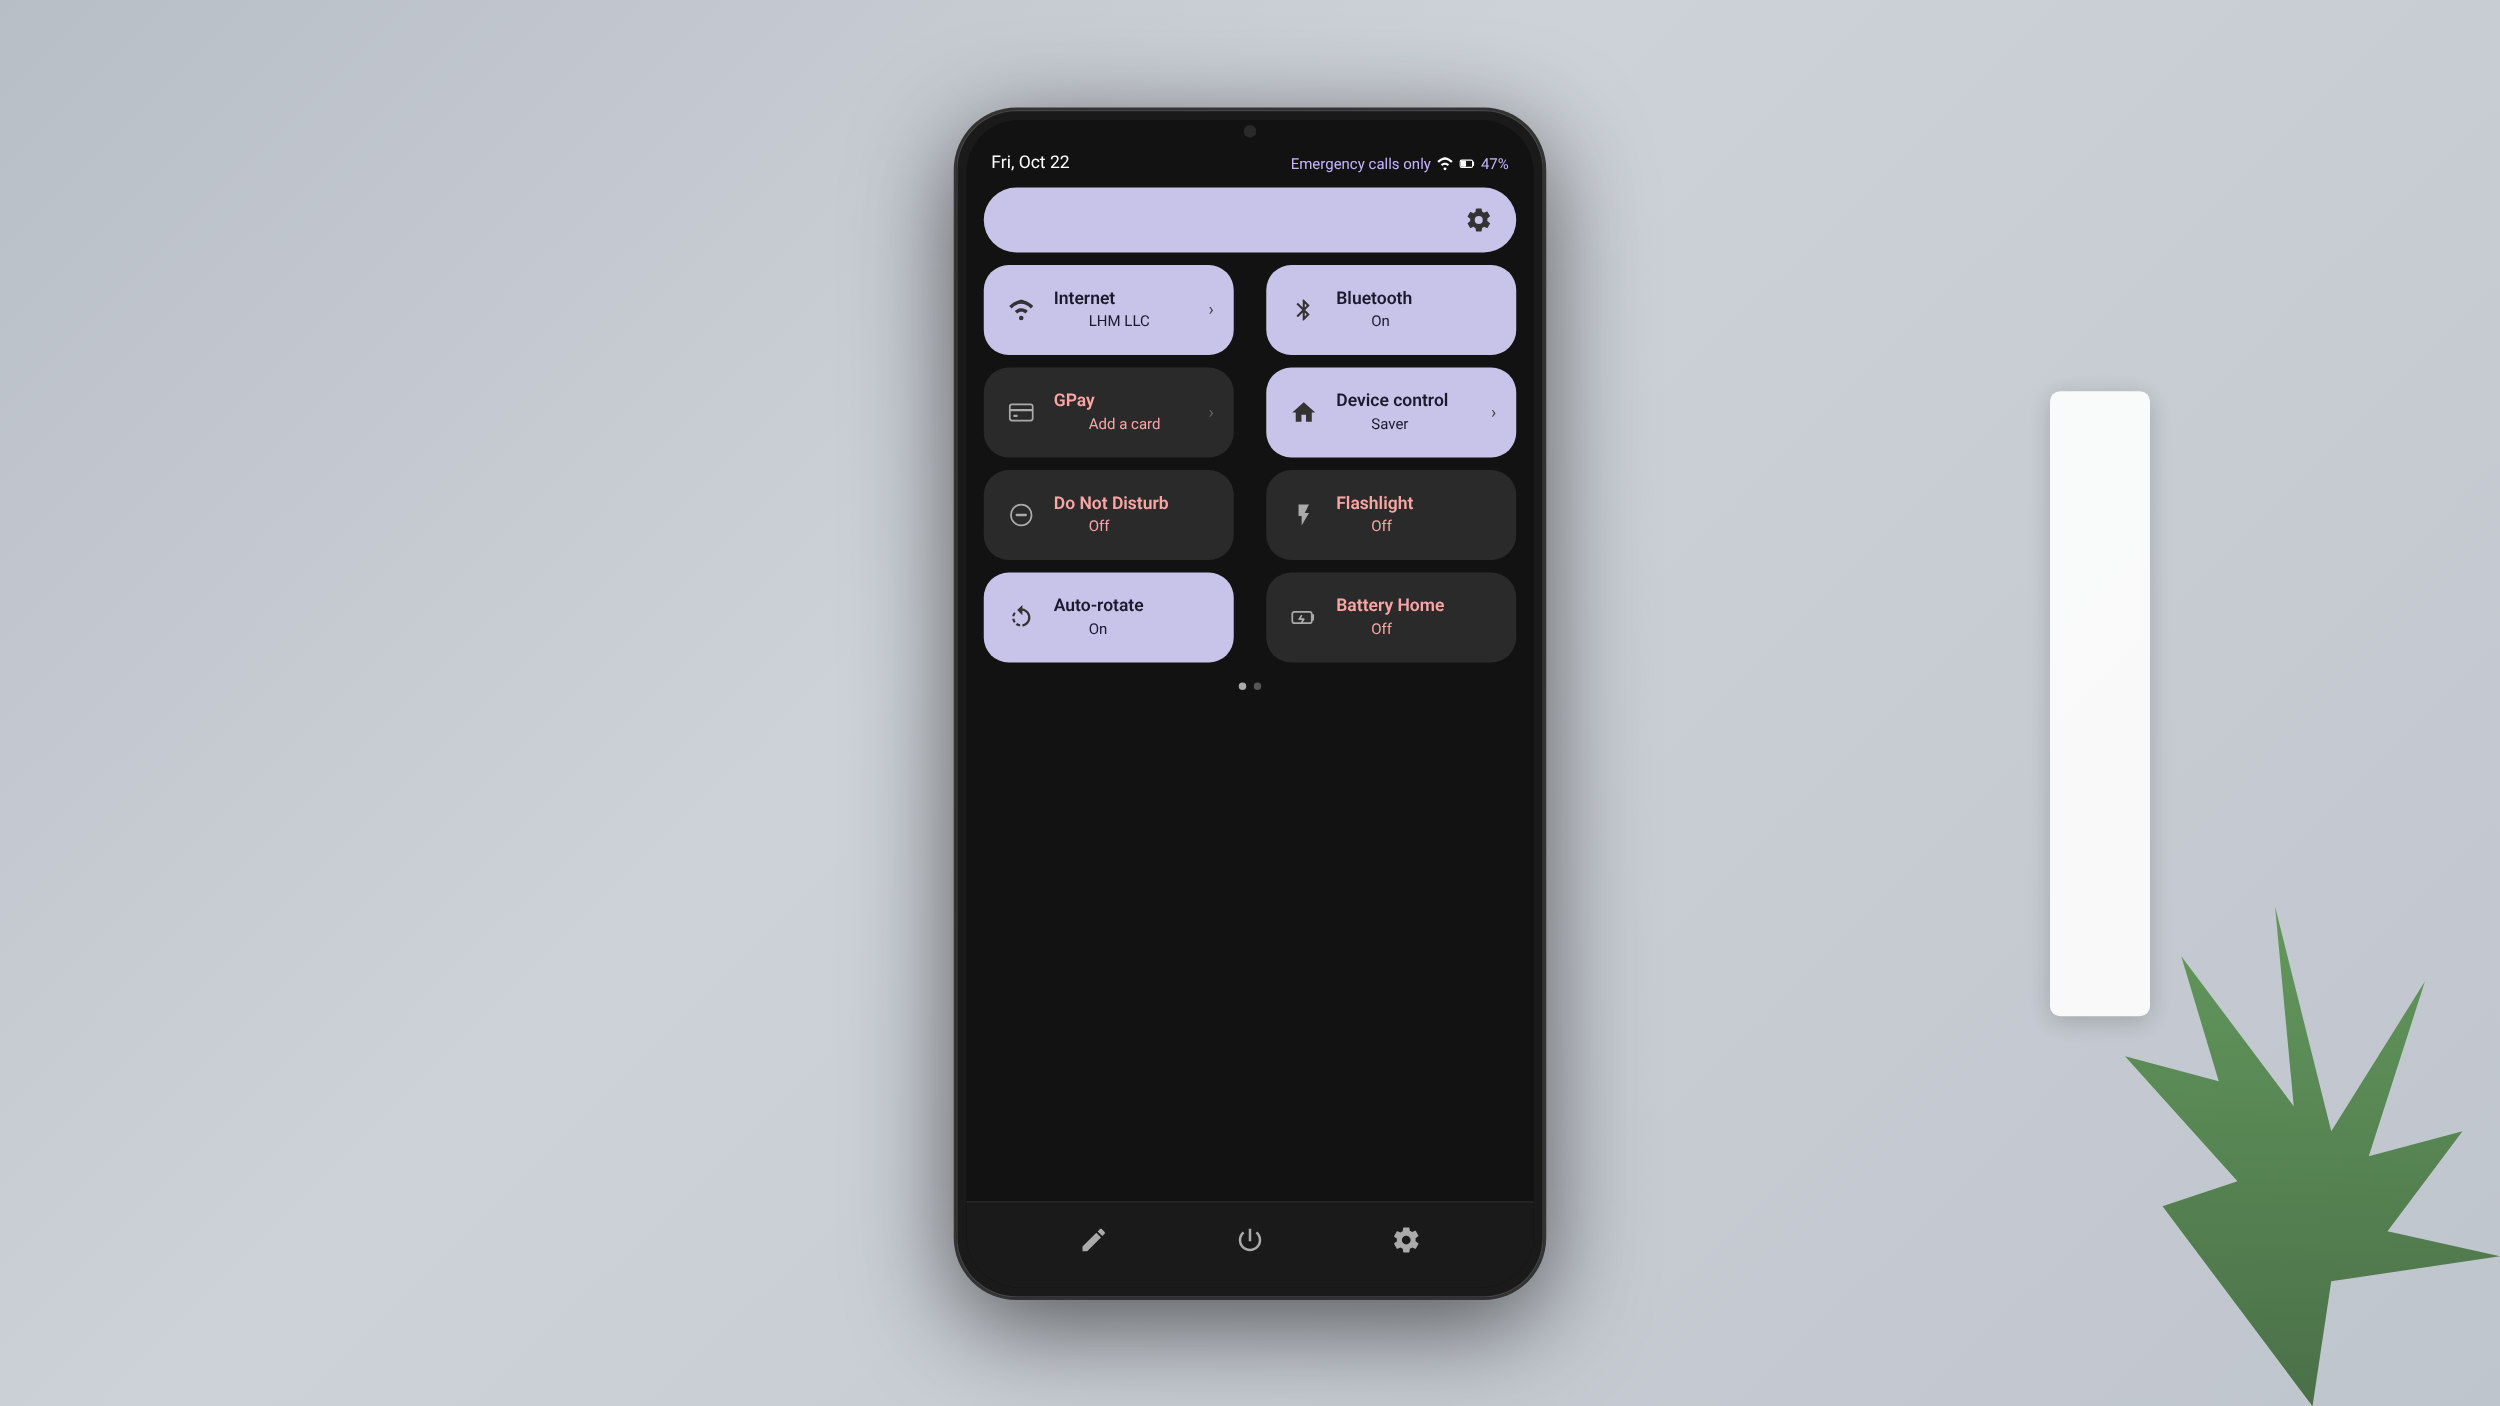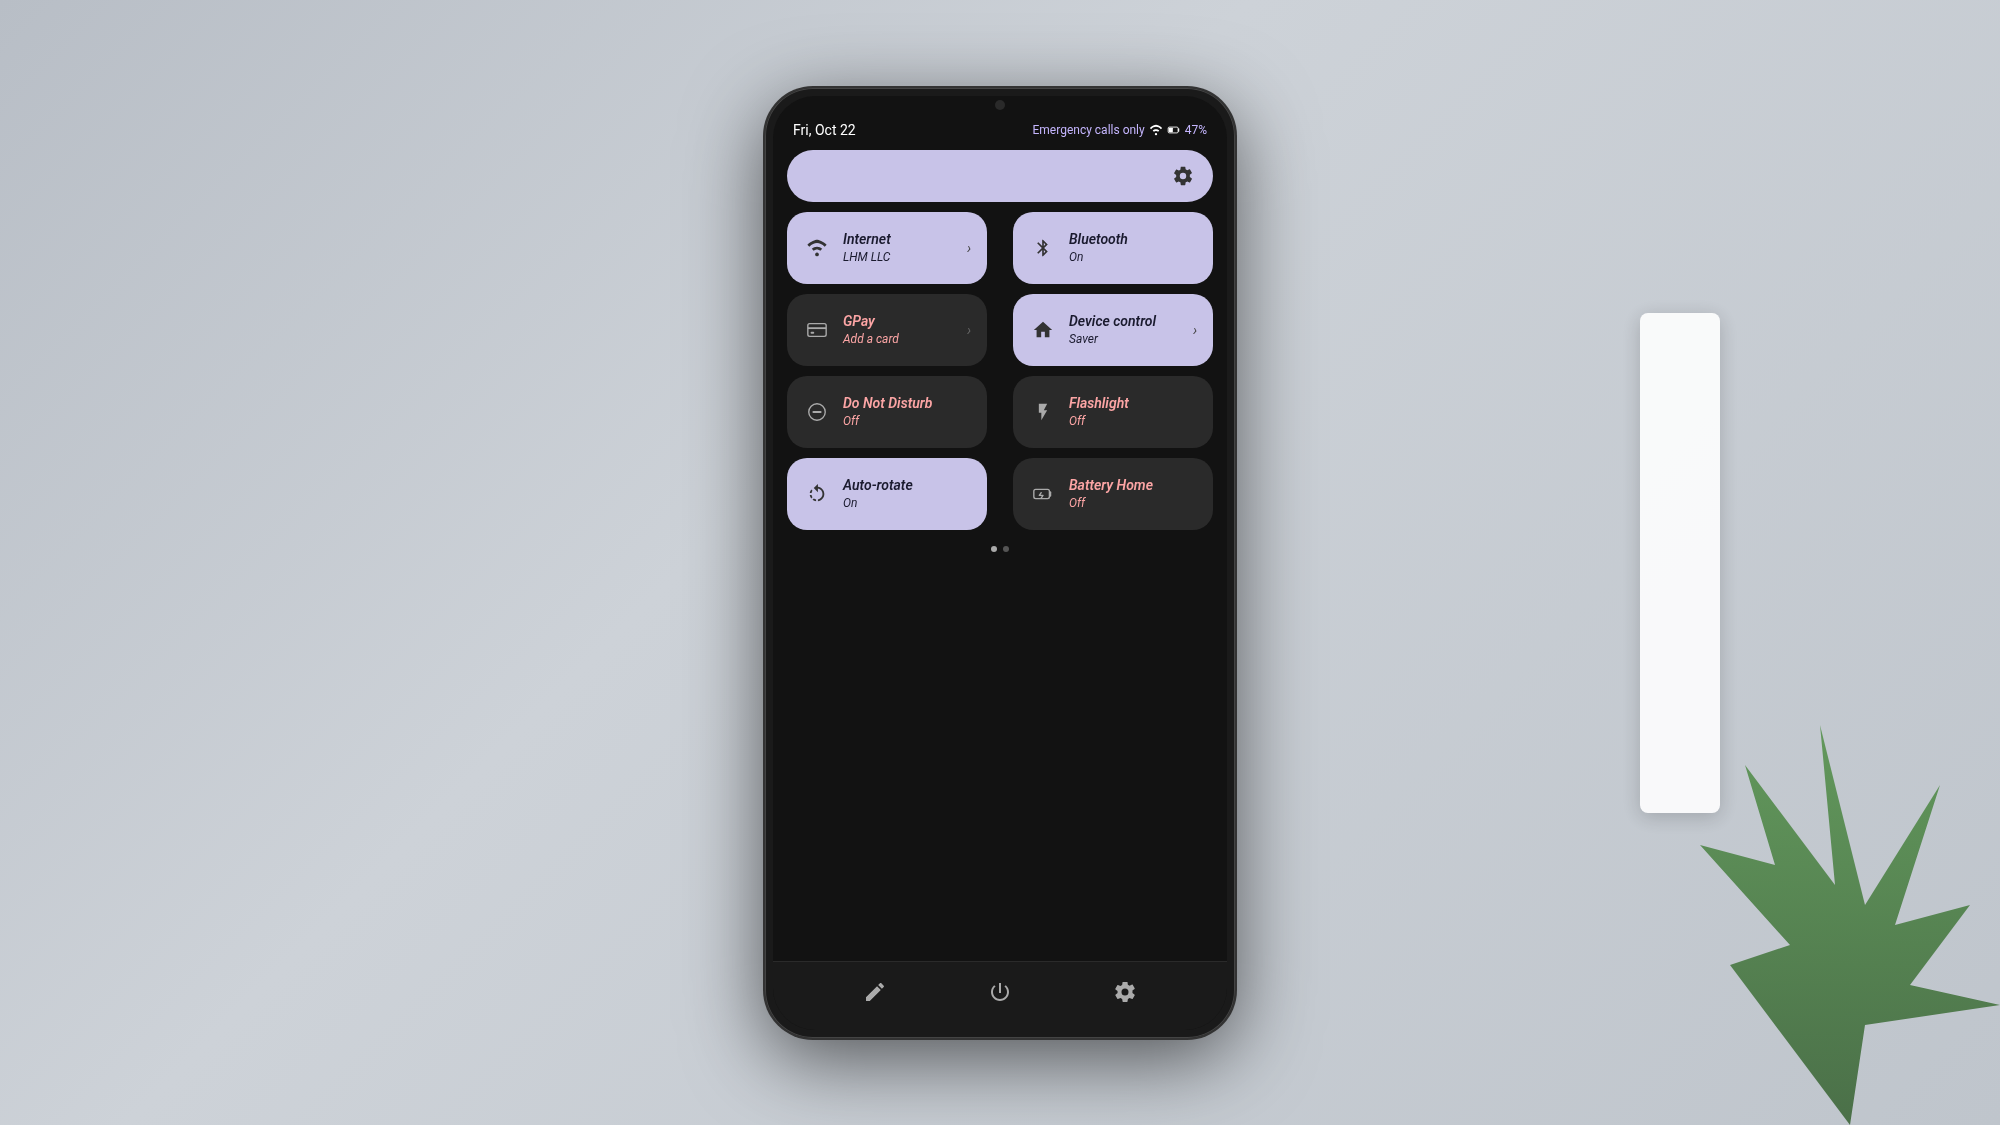--- a/index.html
+++ b/index.html
@@ -73,21 +73,21 @@
       overflow: hidden;
       display: flex;
       flex-direction: column;
     }
 
     
     .status-bar {
       padding: 12px 20px 4px;
       display: flex;
       justify-content: space-between;
-      align-items: center;
+      align-items: flex-end;
       color: white;
     }
 
     .status-date {
       font-size: 14px;
       font-weight: 400;
       color: #ffffff;
     }
 
     .status-right {
@@ -139,21 +139,20 @@
       display: flex;
       align-items: center;
       justify-content: center;
       cursor: pointer;
     }
 
     
     .tile-row {
       display: flex;
       gap: 26px;
-      font-style: italic;
     }
 
     .tile {
       flex: 1;
       border-radius: 20px;
       padding: 14px 16px;
       display: flex;
       align-items: center;
       gap: 12px;
       cursor: pointer;
@@ -185,20 +184,21 @@
       font-size: 14px;
       font-weight: 600;
       line-height: 1.2;
     }
 
     .tile-subtitle {
       font-size: 12px;
       font-weight: 400;
       line-height: 1.2;
       margin-top: 2px;
+      margin-left: 28px;
     }
 
     .tile-active .tile-title,
     .tile-active .tile-subtitle {
       color: #1a1a2e;
     }
 
     .tile-inactive .tile-title,
     .tile-inactive .tile-subtitle {
       color: #fca5a5;

